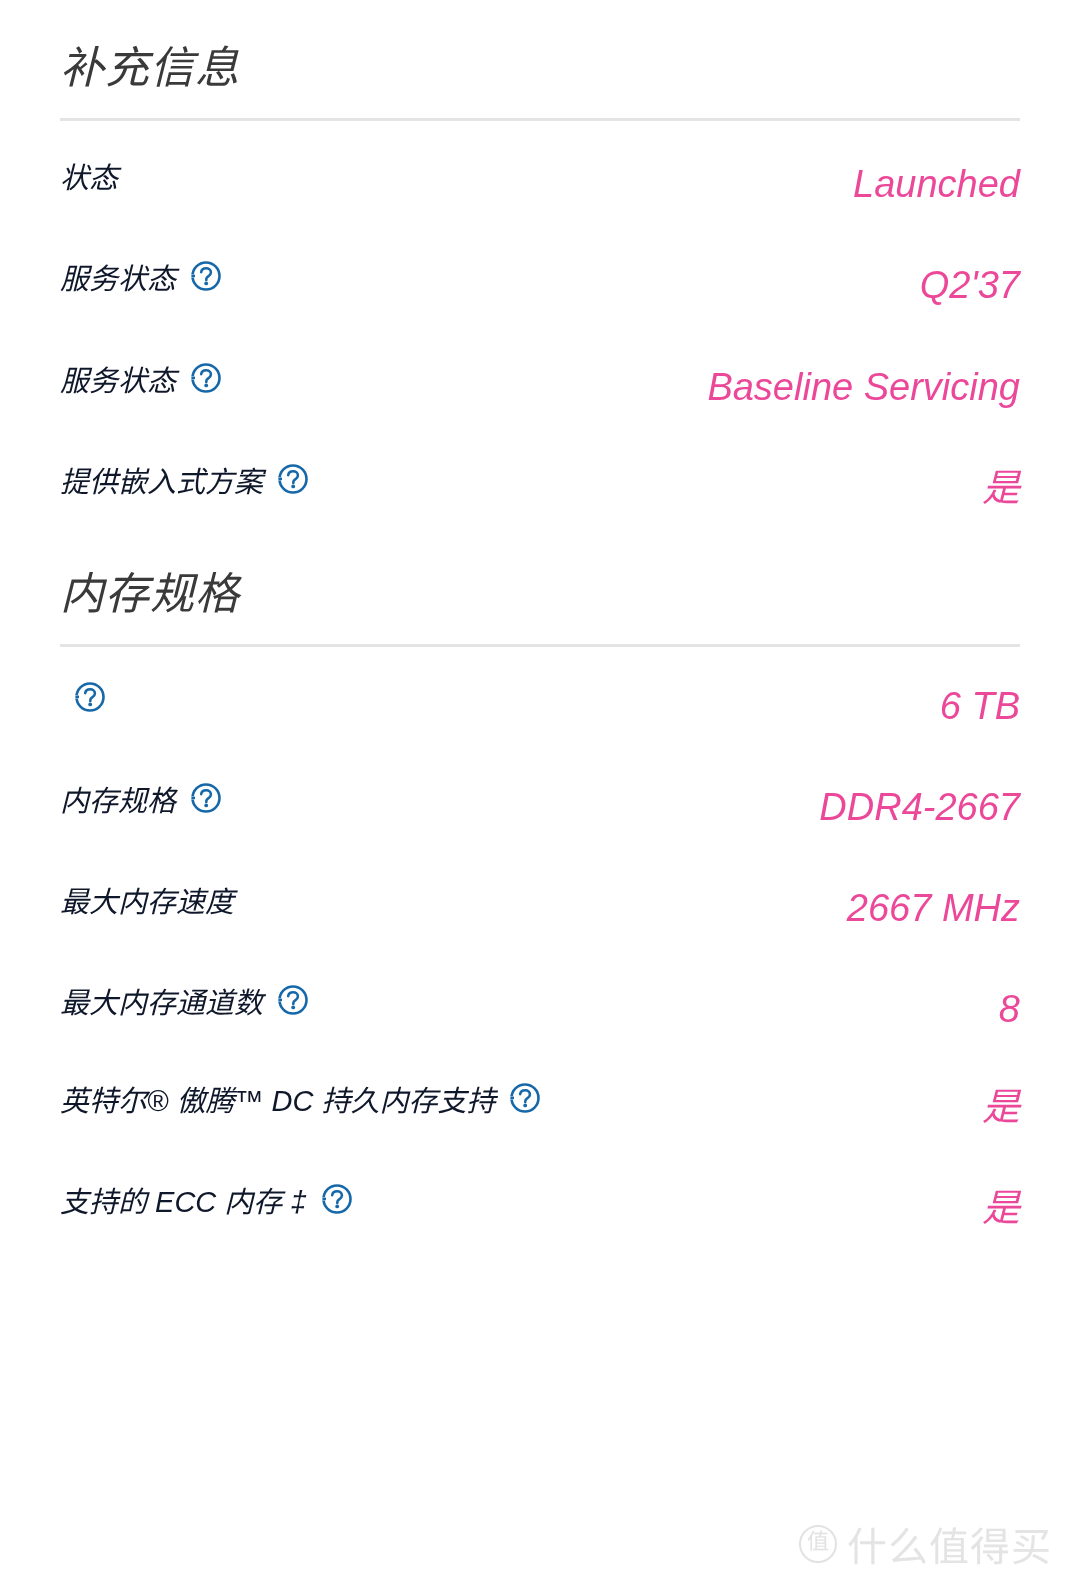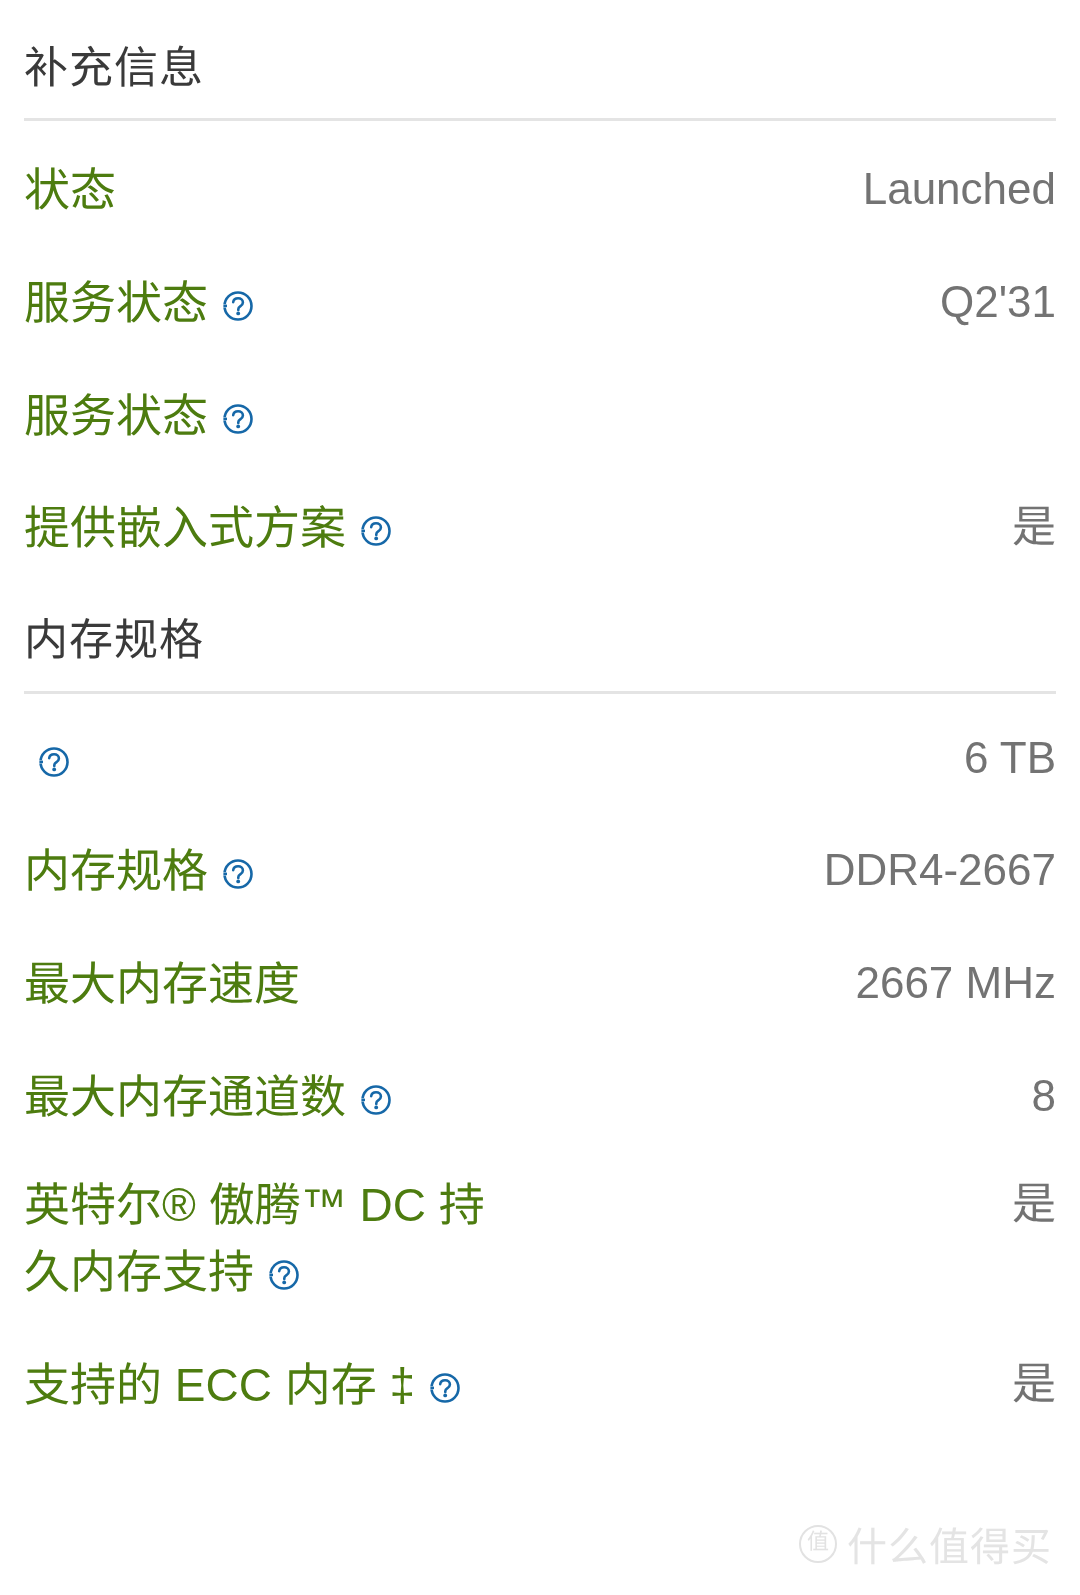--- a/index.html
+++ b/index.html
@@ -19,21 +19,22 @@
 
   .page {
     position: relative;
     width: 1080px;
     height: 1595px;
     box-sizing: border-box;
   }
 
   
   .section {
-    padding: 0 24px;
+    padding: 0 60px;
+    font-style: italic;
   }
   .section-header {
     font-size: 44px;
     font-weight: 400;
     color: #3a3a3a;
     letter-spacing: 1px;
     line-height: 1.1;
     padding-top: 44px;
     padding-bottom: 26px;
     white-space: nowrap;
@@ -53,33 +54,33 @@
     align-items: flex-start;
     justify-content: space-between;
     padding: 36px 0 10px 0;
     min-height: 62px;
     box-sizing: border-box;
   }
   .spec-row.tall {
     padding-top: 32px;
   }
   .spec-label {
-    font-size: 46px;
-    color: #4d7c0f;
+    font-size: 29px;
+    color: #0f172a;
     line-height: 1.45;
     max-width: 620px;
     flex: 0 1 auto;
     word-break: normal;
   }
   .spec-label .lbl-text {
     display: inline;
   }
   .spec-value {
-    font-size: 44px;
-    color: #737373;
+    font-size: 38px;
+    color: #ec4899;
     line-height: 1.45;
     text-align: left;
     flex: 0 0 auto;
     padding-left: 20px;
     white-space: nowrap;
     align-self: flex-start;
   }
 
   
   .help-icon {
@@ -145,33 +146,34 @@
       <div class="spec-row">
         <div class="spec-label">
           <span class="lbl-text">服务状态</span><span class="help-icon"><svg viewBox="0 0 32 32" aria-hidden="true">
                 <circle cx="16" cy="16" r="13.5" fill="none" stroke="#1668a8" stroke-width="2.6"></circle>
                 <path d="M11.2 12.2c0.3-2.3 2.3-3.9 4.9-3.9 2.8 0 4.8 1.7 4.8 4.1 0 1.9-1 2.9-2.7 4-1.4 0.9-1.9 1.6-1.9 2.9v0.7" fill="none" stroke="#1668a8" stroke-width="2.6" stroke-linecap="round"></path>
                 <circle cx="16.2" cy="23.4" r="1.9" fill="#1668a8"></circle>
                 <rect x="0.5" y="14.3" width="5.6" height="3.2" fill="#ffffff"></rect>
                 <rect x="1.4" y="14.6" width="3.6" height="2.6" fill="#1668a8"></rect>
               </svg></span>
         </div>
-        <div class="spec-value">Q2'31</div>
+        <div class="spec-value">Q2'37</div>
       </div>
 
       <div class="spec-row">
         <div class="spec-label">
           <span class="lbl-text">服务状态</span><span class="help-icon"><svg viewBox="0 0 32 32" aria-hidden="true">
                 <circle cx="16" cy="16" r="13.5" fill="none" stroke="#1668a8" stroke-width="2.6"></circle>
                 <path d="M11.2 12.2c0.3-2.3 2.3-3.9 4.9-3.9 2.8 0 4.8 1.7 4.8 4.1 0 1.9-1 2.9-2.7 4-1.4 0.9-1.9 1.6-1.9 2.9v0.7" fill="none" stroke="#1668a8" stroke-width="2.6" stroke-linecap="round"></path>
                 <circle cx="16.2" cy="23.4" r="1.9" fill="#1668a8"></circle>
                 <rect x="0.5" y="14.3" width="5.6" height="3.2" fill="#ffffff"></rect>
                 <rect x="1.4" y="14.6" width="3.6" height="2.6" fill="#1668a8"></rect>
               </svg></span>
         </div>
+        <div class="spec-value">Baseline Servicing</div>
       </div>
 
       <div class="spec-row">
         <div class="spec-label">
           <span class="lbl-text">提供嵌入式方案</span><span class="help-icon"><svg viewBox="0 0 32 32" aria-hidden="true">
                 <circle cx="16" cy="16" r="13.5" fill="none" stroke="#1668a8" stroke-width="2.6"></circle>
                 <path d="M11.2 12.2c0.3-2.3 2.3-3.9 4.9-3.9 2.8 0 4.8 1.7 4.8 4.1 0 1.9-1 2.9-2.7 4-1.4 0.9-1.9 1.6-1.9 2.9v0.7" fill="none" stroke="#1668a8" stroke-width="2.6" stroke-linecap="round"></path>
                 <circle cx="16.2" cy="23.4" r="1.9" fill="#1668a8"></circle>
                 <rect x="0.5" y="14.3" width="5.6" height="3.2" fill="#ffffff"></rect>
                 <rect x="1.4" y="14.6" width="3.6" height="2.6" fill="#1668a8"></rect>

